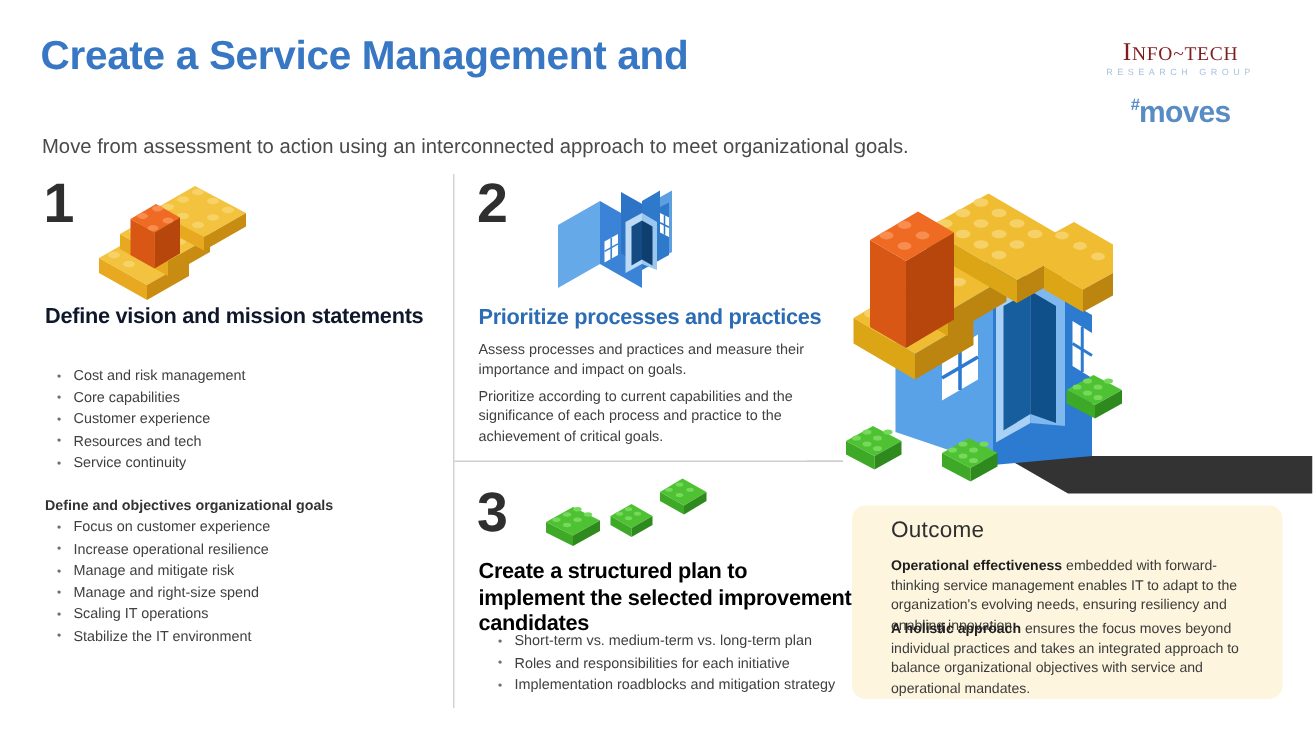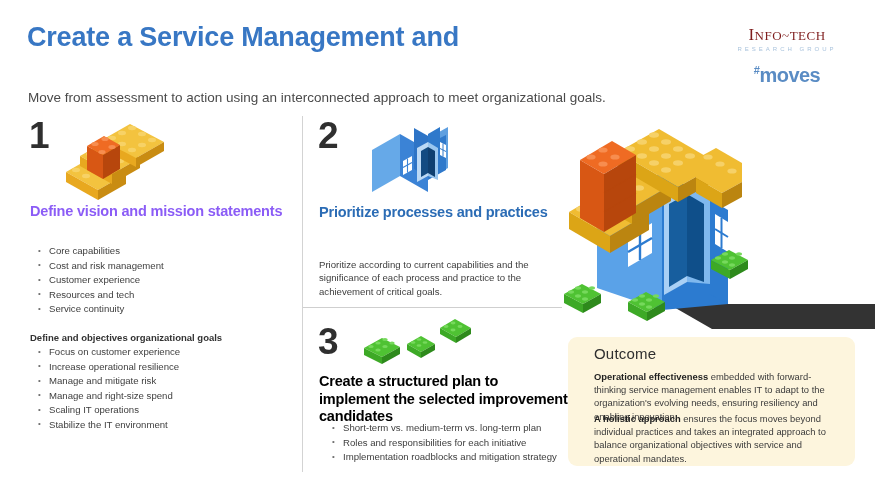--- a/index.html
+++ b/index.html
@@ -55,21 +55,21 @@
   }
   #num1{left:29px;top:117px;}
   #num2{left:318px;top:117px;}
   #num3{left:318px;top:323px;}
 
   
   .sec-head{
     position:absolute;font-size:14.5px;font-weight:bold;line-height:1.22;
     letter-spacing:-0.2px;
   }
-  #head1{left:30px;top:203px;color:#8b5cf6;width:270px;}
+  #head1{left:30px;top:203px;color:#0f172a;width:270px;}
   #head2{left:319px;top:204px;color:#2b6cb5;width:250px;}
   #head3{left:319px;top:373px;color:#000000;width:250px;}
 
   
   .sub-head{
     position:absolute;font-size:9.5px;font-weight:bold;color:#333;
   }
   #sub1{left:30px;top:231px;}
   #sub2{left:30px;top:332px;}
 
@@ -190,22 +190,22 @@
         <ellipse cx="35" cy="24" rx="3.6" ry="2"></ellipse>
           <ellipse cx="45" cy="19" rx="3.6" ry="2"></ellipse>
         <ellipse cx="52" cy="27" rx="3.6" ry="2"></ellipse>
           <ellipse cx="42" cy="32" rx="3.6" ry="2"></ellipse>
       </g>
     </g>
   </svg>
 
   <div class="sec-head" id="head1">Define vision and mission statements</div>
   <ul class="blist" id="list1">
+    <li>Cost and risk management</li>
     <li>Core capabilities</li>
-    <li>Cost and risk management</li>
     <li>Customer experience</li>
     <li>Resources and tech</li>
     <li>Service continuity</li>
   </ul>
   <div class="sub-head" id="sub2">Define and objectives organizational goals</div>
   <ul class="blist" id="list2">
     <li>Focus on customer experience</li>
     <li>Increase operational resilience</li>
     <li>Manage and mitigate risk</li>
     <li>Manage and right-size spend</li>
@@ -241,20 +241,21 @@
     <g fill="#ffffff">
       <polygon points="70,24 76,27 76,40 70,37"></polygon>
     </g>
     <g stroke="#2f79cb" stroke-width="1" fill="none">
       <line x1="73" y1="25.5" x2="73" y2="38.5"></line>
       <line x1="70" y1="30.5" x2="76" y2="33.5"></line>
     </g>
   </svg>
 
   <div class="sec-head" id="head2">Prioritize processes and practices</div>
+  <div class="para" id="p2a">Assess processes and practices and measure their importance and impact on goals.</div>
   <div class="para" id="p2b">Prioritize according to current capabilities and the significance of each process and practice to the achievement of critical goals.</div>
 
   <div class="step-num" id="num3">3</div>
 
   <svg class="illus" id="illus3" width="115" height="50" viewBox="0 0 115 50">
 
     <g>
       <polygon points="6,30 24,20 42,29 24,39" fill="#4fc233"></polygon>
       <polygon points="6,30 6,37 24,46 24,39" fill="#3da926"></polygon>
       <polygon points="24,39 24,46 42,36 42,29" fill="#2e8a1c"></polygon>

